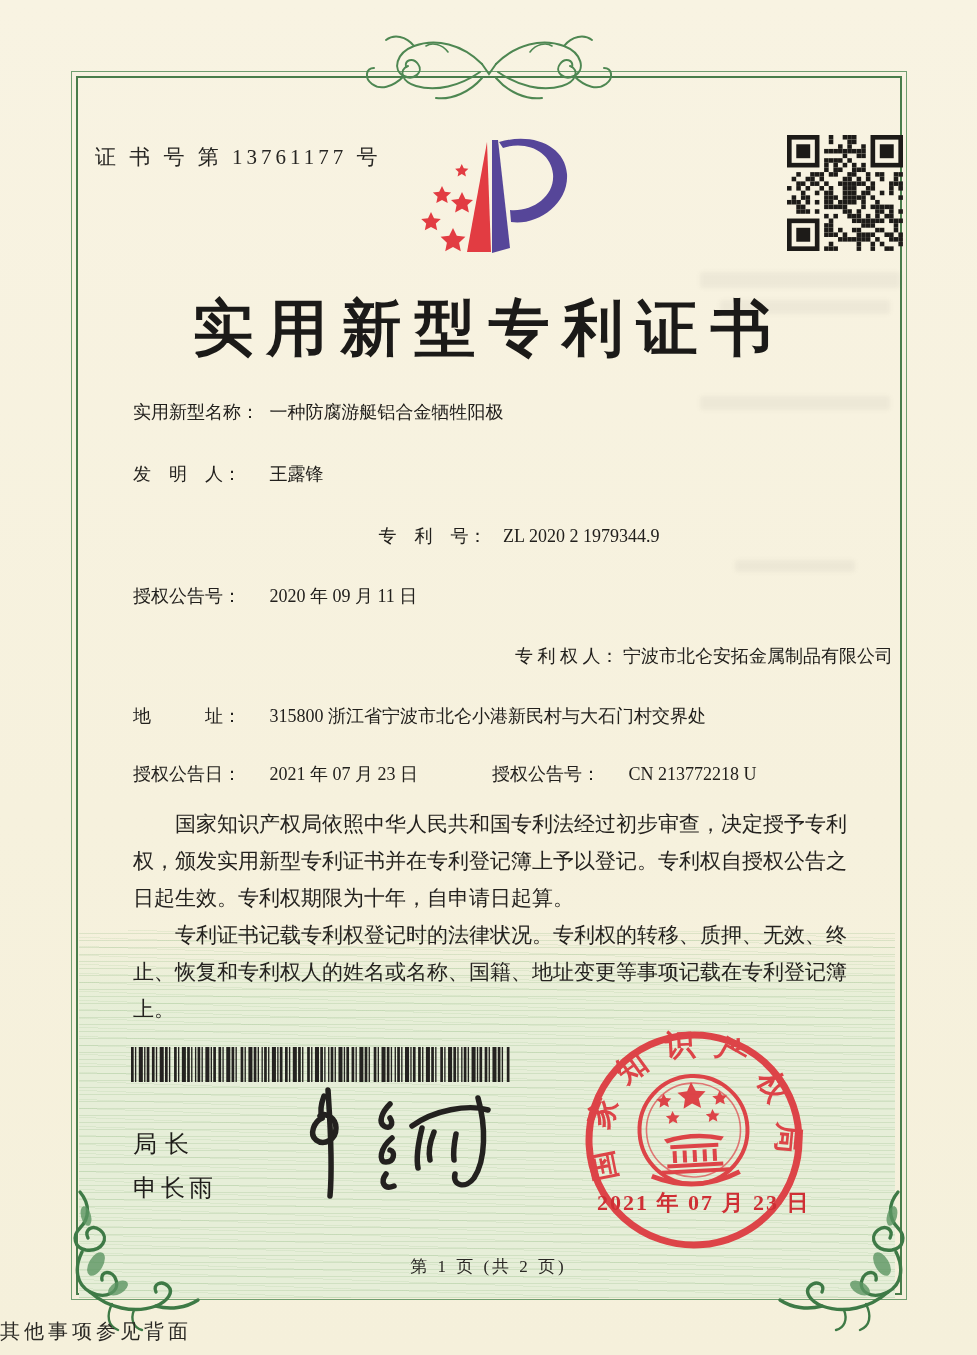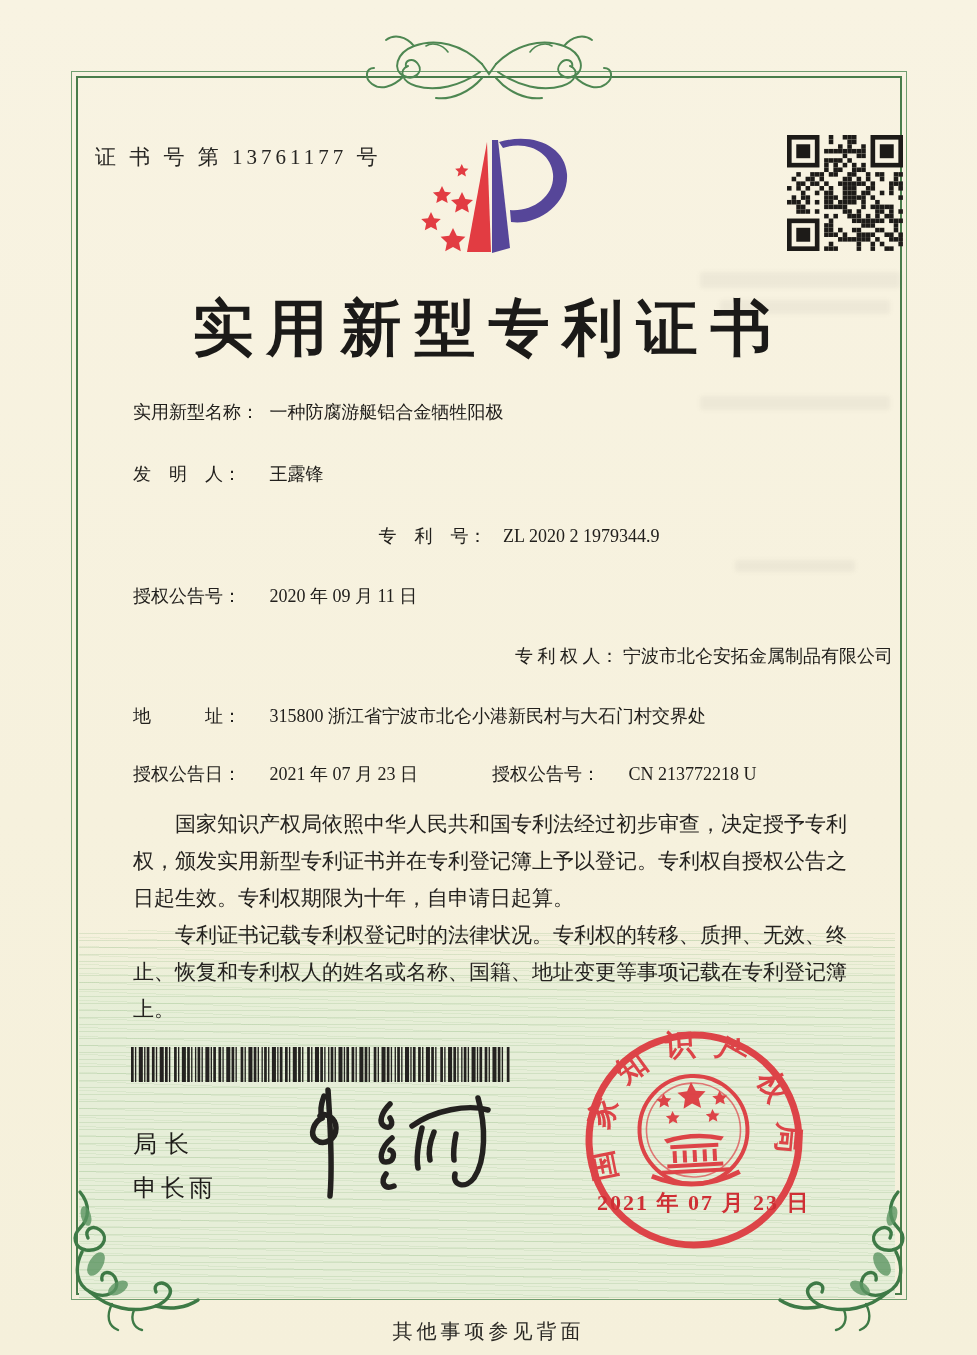--- a/index.html
+++ b/index.html
@@ -27,21 +27,21 @@
     letter-spacing:13px;color:#1b1a18;}
   .field-row{left:133px;width:760px;font-size:18px;white-space:nowrap;color:#22201d;}
   .field-label{display:inline-block;min-width:132px;}
   .field-value{display:inline-block;}
   .paras{left:133px;top:806px;width:714px;font-size:21px;line-height:37px;
     text-align:justify;color:#24221f;}
   .paras p{margin:0;text-indent:2em;}
   .officer{font-size:24px;color:#1f1d1a;margin-top:10px;}
   .footer-page{left:0;top:1255px;width:977px;text-align:center;font-size:17px;
     letter-spacing:3px;color:#2a2824;}
-  .back-note{left:0;top:1318px;width:977px;text-align:center;font-size:20px;
+  .back-note{left:0;top:1318px;width:977px;text-align:left;font-size:20px;
     letter-spacing:4px;color:#2a2824;}
   .seal-wrap{left:580px;top:1026px;width:228px;height:228px;transform:rotate(-3deg);
     opacity:.93;}
   .seal-date{left:597px;top:1188px;font-size:22px;letter-spacing:2px;color:#cf2f35;
     font-weight:bold;z-index:6;}
   .smudge{position:absolute;background:rgba(60,55,50,.05);filter:blur(2px);border-radius:3px;}
 </style>
 </head>
 <body>
 
@@ -536,15 +536,16 @@
           <rect x="132" y="124" width="4" height="12"></rect>
           <rect x="86" y="137" width="56" height="4"></rect>
           <rect x="80" y="143" width="68" height="4"></rect>
         </g>
         <path d="M70,148 q44,20 88,0" fill="none" stroke-width="5"></path>
       </g>
     </svg>
   </div>
   <div class="abs seal-date">2021 年 07 月 23 日</div>
 
+  <div class="abs footer-page">第 1 页 (共 2 页)</div>
   <div class="abs back-note">其他事项参见背面</div>
 
 </div>
 
 </body></html>

